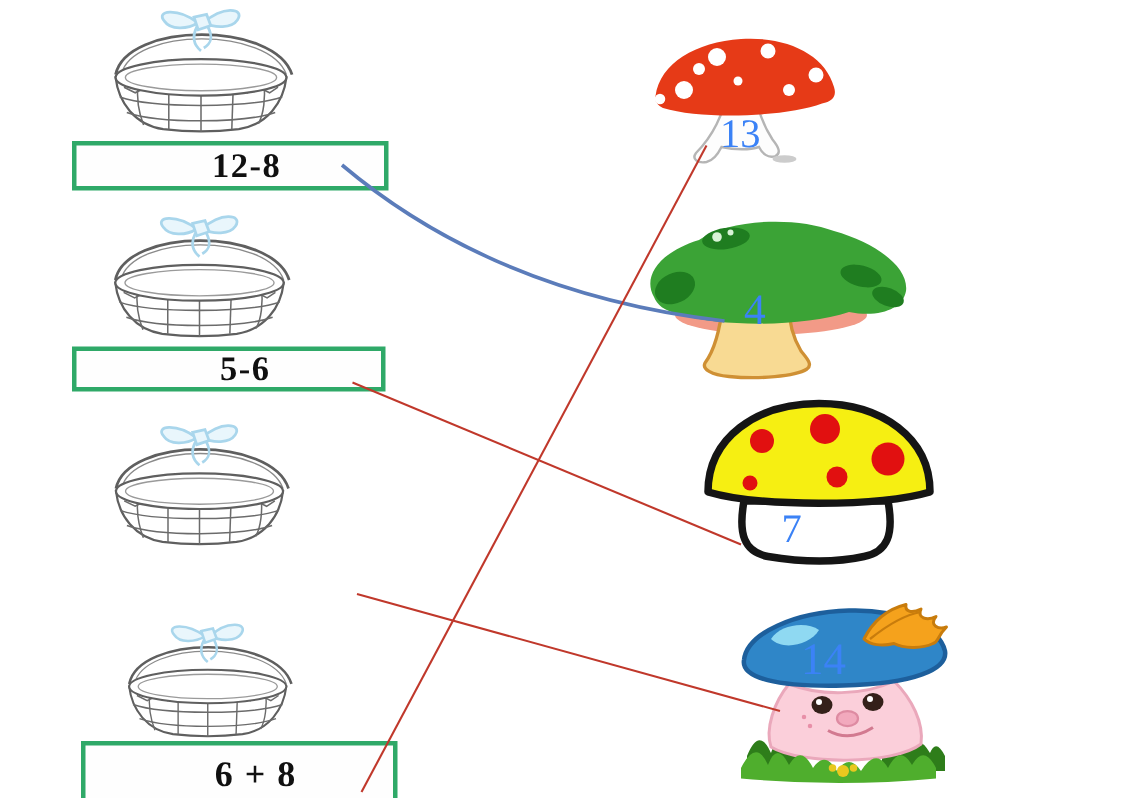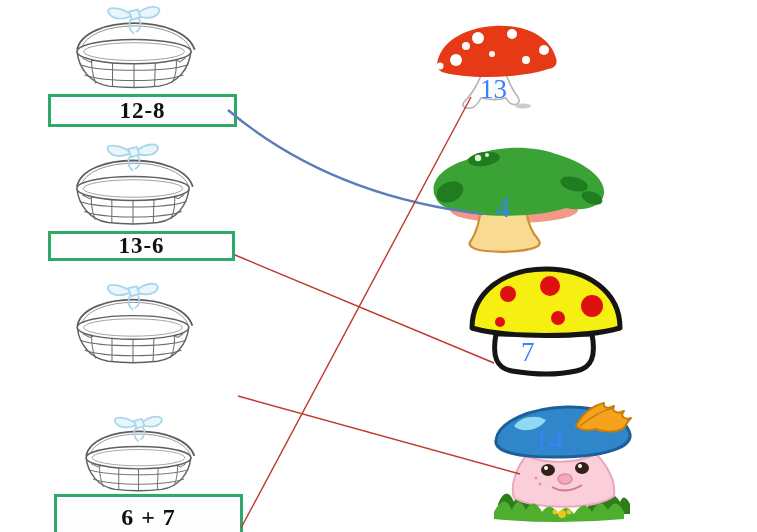--- a/index.html
+++ b/index.html
@@ -4,21 +4,21 @@
 <style>
   html,body { margin:0; padding:0; background:#fff; }
   .stage {
     position:relative; width:757px; height:532px; background:#ffffff;
     overflow:hidden; font-family:"Liberation Serif","DejaVu Serif",serif;
   }
   .art { position:absolute; }
   .expr-box {
     position:absolute; border:3px solid #2fa968; background:#fefefe;
     display:flex; align-items:center; justify-content:center;
-    font-weight:bold; color:#101010; z-index:2; letter-spacing:1px;
+    font-weight:bold; color:#101010; z-index:2; letter-spacing:1px;padding-left:22px;
   }
   .num-label {
     position:absolute; font-weight:normal; color:#3b82f6; z-index:10;
     line-height:1;
   }
   .lines { position:absolute; left:0; top:0; z-index:5; pointer-events:none; }
 </style>
 </head>
 <body>
 
@@ -65,24 +65,24 @@
       <use href="#basket"></use>
     </svg>
   <svg class="art" style="left:70px; top:413px; width:137px; height:79px" viewBox="0 0 150 92">
       <use href="#basket"></use>
     </svg>
 
   <div class="expr-box" style="left:48px; top:94px;  width:183px; height:27px; font-size:23px">
     <span>12-8</span>
   </div>
   <div class="expr-box" style="left:48px; top:231px; width:181px; height:24px; font-size:23px">
-    <span>13-6</span>
+    <span>5-6</span>
   </div>
   <div class="expr-box" style="left:54px; top:494px; width:183px; height:41px; font-size:24px">
-    <span>6 + 7</span>
+    <span>6 + 8</span>
   </div>
 
   <svg class="art" style="left:428px; top:16px; width:140px; height:106px" viewBox="0 0 140 106">
     <path d="M 58,42 C 54,62 46,76 36,86 C 33,90 37,93 43,92 C 48,91 51,86 53,82
              C 62,84 72,84 78,82 C 80,86 84,90 89,88 C 93,86 91,82 87,77
              C 80,66 76,54 75,42 Z" fill="#fdfdfd" stroke="#b5b5b5" stroke-width="1.6"></path>
     <ellipse cx="95" cy="90" rx="8" ry="2.5" fill="#cccccc"></ellipse>
     <path d="M 9,48 C 12,26 36,12 66,10 C 96,8 122,20 128,42 C 130,48 127,52 120,53
              C 96,62 40,64 14,56 C 10,54 8,51 9,48 Z" fill="#e63a17"></path>
     <g fill="#ffffff">

